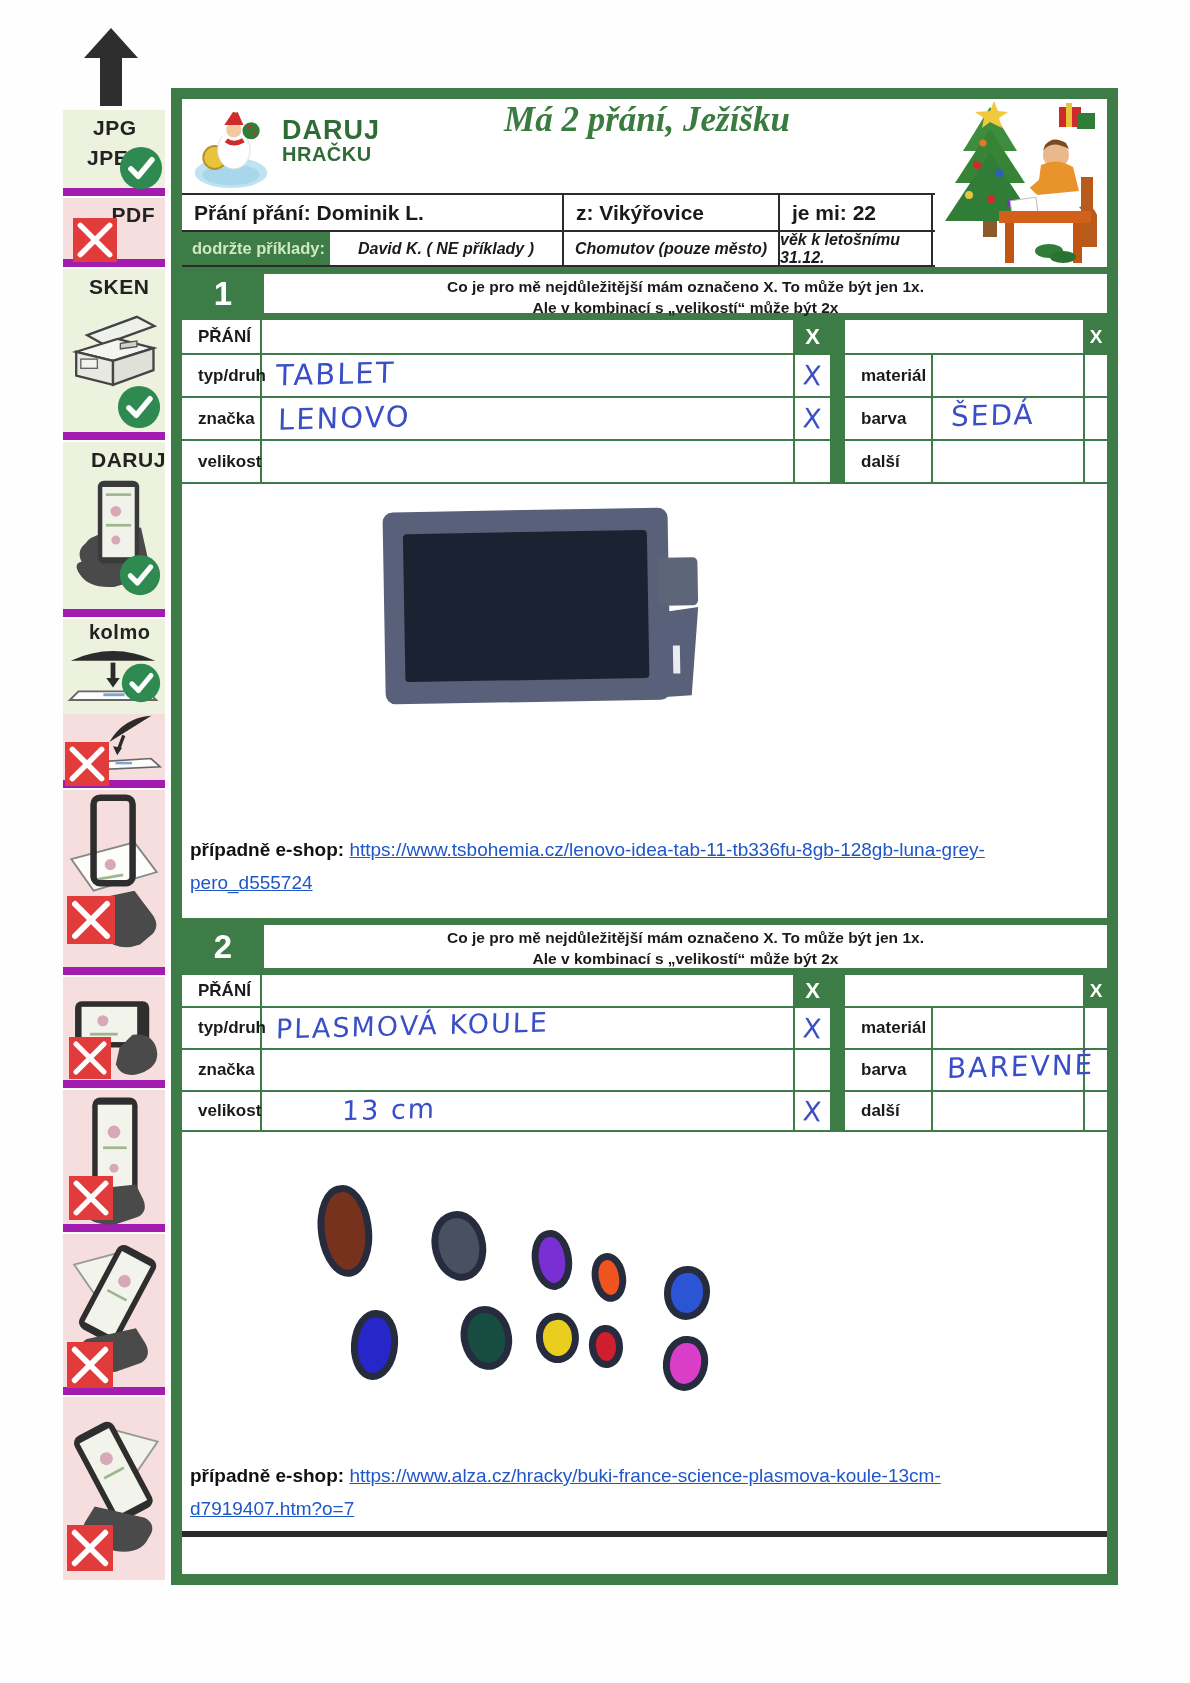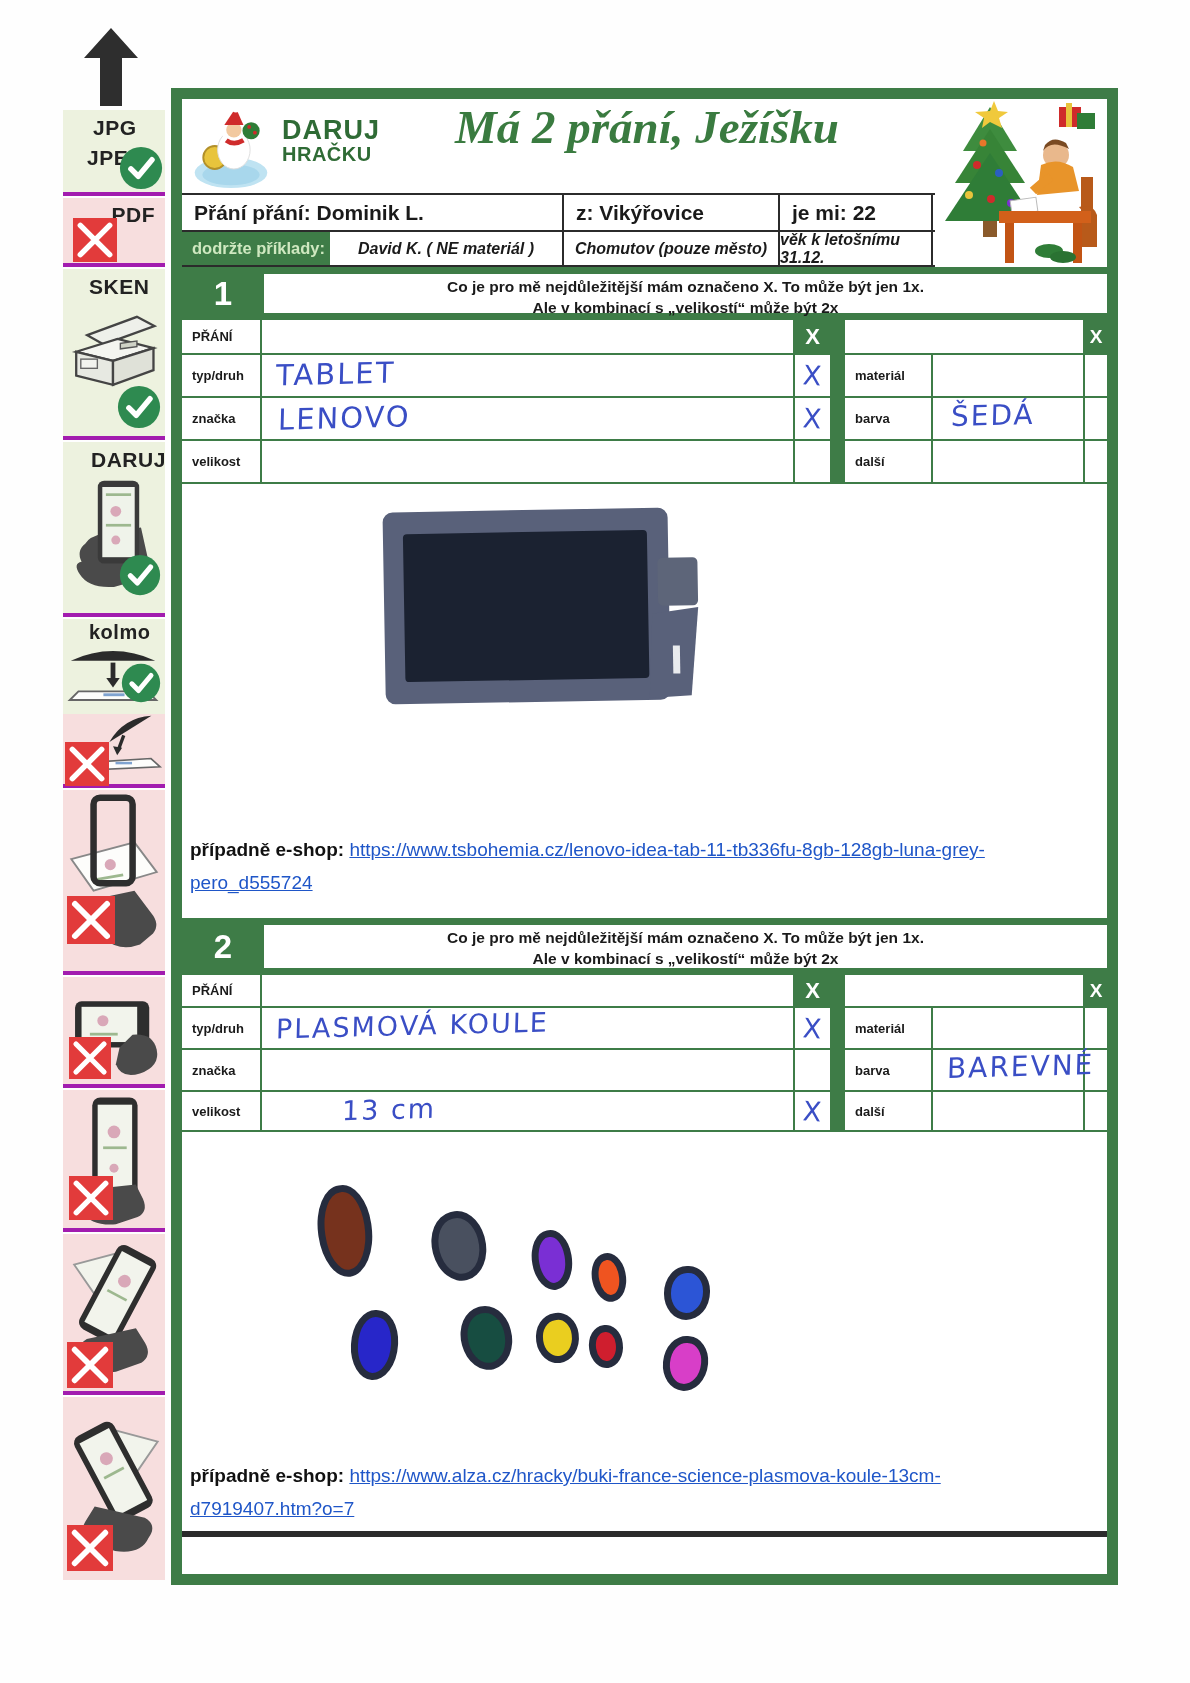--- a/index.html
+++ b/index.html
@@ -7,36 +7,36 @@
     --ok:#2e8a50; --bad:#e23b3b; --hand:#3a4ec5; --link:#1f56c8;
     --tile-green:#edf2df; --tile-pink:#f7dede; --ink:#1a1a1a;
   }
   *{margin:0;padding:0;box-sizing:border-box}
   body{background:#fff;font-family:"Liberation Sans",sans-serif;color:var(--ink)}
   .page{position:relative;width:1190px;height:1683px;background:#fefefe;overflow:hidden}
 
   
   .up-arrow{position:absolute;left:84px;top:28px;width:54px;height:78px}
   .sidebar{position:absolute;left:63px;top:110px;width:102px;height:1470px}
-  .tile{position:absolute;left:0;width:102px;border-bottom:4px solid #a21caf;overflow:visible}
+  .tile{position:absolute;left:0;width:102px;border-bottom:8px solid #a21caf;overflow:visible}
   .tile.ok-bg{background:var(--tile-green)}
   .tile.bad-bg{background:var(--tile-pink)}
   .tile-label{font-weight:bold;font-size:21px;color:#222;letter-spacing:.5px}
   .badge{position:absolute;z-index:5}
 
   
   .form-frame{position:absolute;left:171px;top:88px;width:947px;height:1497px;
     border:11px solid var(--green);background:#fff;z-index:1}
 
   
   .logo-text{position:absolute;left:282px;top:116px;color:#2f6b35;font-weight:bold;line-height:1.05;z-index:2}
   .logo-text .l1{font-size:27px;letter-spacing:1px}
   .logo-text .l2{font-size:20px;letter-spacing:.5px}
   .main-title{position:absolute;left:372px;top:100px;width:550px;text-align:center;z-index:2;
-    font-family:"Liberation Serif",serif;font-style:italic;font-weight:bold;font-size:47px;color:var(--title)}
+    font-family:"Liberation Serif",serif;font-style:italic;font-weight:bold;font-size:35px;color:var(--title)}
   .santa{position:absolute;left:188px;top:104px;z-index:2}
   .xmas{position:absolute;left:933px;top:99px;z-index:2}
 
   .hrow{position:absolute;display:flex;border-top:2px solid #2b2b2b;border-bottom:2px solid #2b2b2b;z-index:2}
   .hcell{border-right:2px solid #2b2b2b;display:flex;align-items:center;padding-left:12px;
     font-weight:bold;font-size:21px;background:#fff}
   .hcell.first{border-left:none}
   .hrow2 .hcell{font-style:italic;font-size:16px;justify-content:center;padding-left:0}
   .gcell{background:var(--green);color:#cfe8c0;font-weight:bold;font-size:16.5px;
     display:flex;align-items:center;padding-left:10px}
@@ -44,21 +44,21 @@
   
   .band{position:absolute;left:182px;width:925px;display:flex;
     border-top:7px solid var(--green);border-bottom:7px solid var(--green);z-index:2}
   .band .num{width:82px;background:var(--green);color:#fff;font-weight:bold;font-size:33px;
     display:flex;align-items:center;justify-content:center}
   .band .instr{flex:1;background:#fff;text-align:center;font-weight:bold;font-size:15.5px;line-height:1.35;padding-top:3px}
 
   
   .wtable{position:absolute;background:#fff;z-index:2}
   .trow{display:flex;border-bottom:2px solid var(--green)}
-  .tlabel{display:flex;align-items:center;padding-left:10px;font-weight:bold;font-size:13px;
+  .tlabel{display:flex;align-items:center;padding-left:16px;font-weight:bold;font-size:17px;
     border-right:2px solid var(--green)}
   .tinput{flex:1;position:relative}
   .txcol{border-left:2px solid var(--green);display:flex;align-items:center;justify-content:center}
   .xhead{background:var(--green);color:#fff;font-weight:bold;font-size:22px;
     display:flex;align-items:center;justify-content:center}
   .divider{position:absolute;background:var(--green);z-index:2}
 
   .hand{position:absolute;font-family:"DejaVu Sans",sans-serif;color:var(--hand);
     transform:rotate(-1.5deg) skewX(-3deg);letter-spacing:2px;white-space:nowrap;z-index:3}
   .handx{font-family:"DejaVu Sans",sans-serif;color:var(--hand);font-size:27px;transform:rotate(4deg)}
@@ -313,21 +313,21 @@
     <ellipse cx="130" cy="158" rx="13" ry="6" fill="#2a7232"></ellipse>
   </svg>
 
   <div class="hrow" style="left:182px;top:193px;width:753px;height:39px">
     <div class="hcell first" style="width:382px">Přání přání: Dominik L.</div>
     <div class="hcell" style="width:216px">z: Vikýřovice</div>
     <div class="hcell" style="width:153px">je mi: 22</div>
   </div>
   <div class="hrow hrow2" style="left:182px;top:232px;width:753px;height:35px;border-top:none">
     <div class="gcell" style="width:148px">dodržte příklady:</div>
-    <div class="hcell" style="width:234px">David K. ( NE materiál )</div>
+    <div class="hcell" style="width:234px">David K. ( NE příklady )</div>
     <div class="hcell" style="width:216px">Chomutov  (pouze město)</div>
     <div class="hcell" style="width:153px">věk k letošnímu 31.12.</div>
   </div>
 
   <div class="band" style="top:267px;height:53px">
     <div class="num">1</div>
     <div class="instr">
       <div>Co je pro mě nejdůležitější mám označeno X.  To může být jen 1x.</div>
       <div>Ale v kombinací s „velikostí“ může být 2x</div>
     </div>

